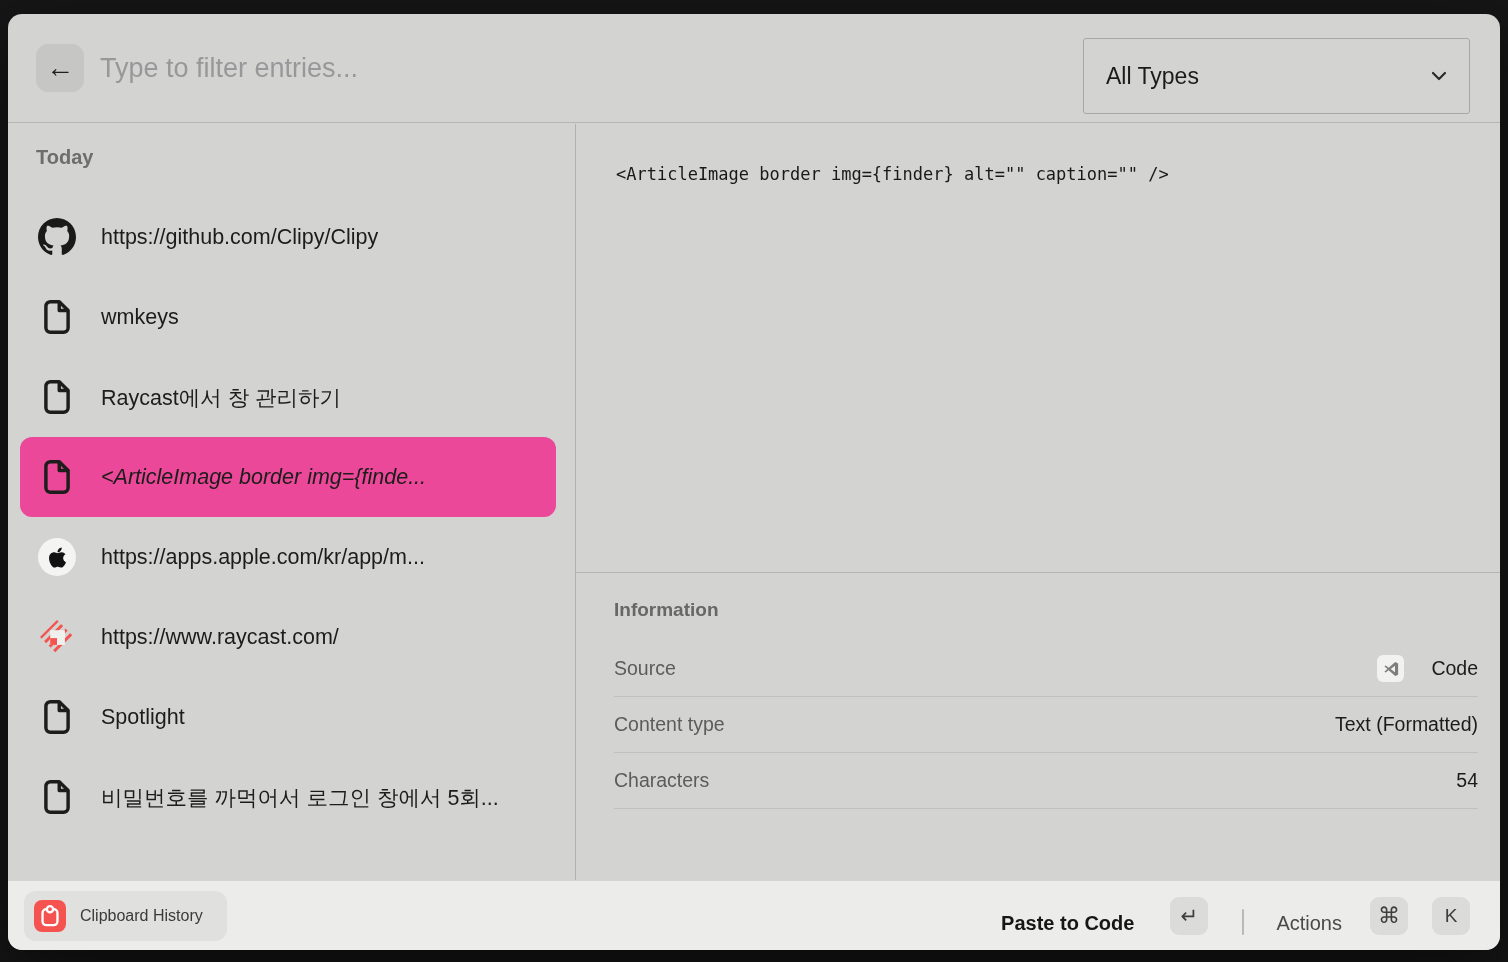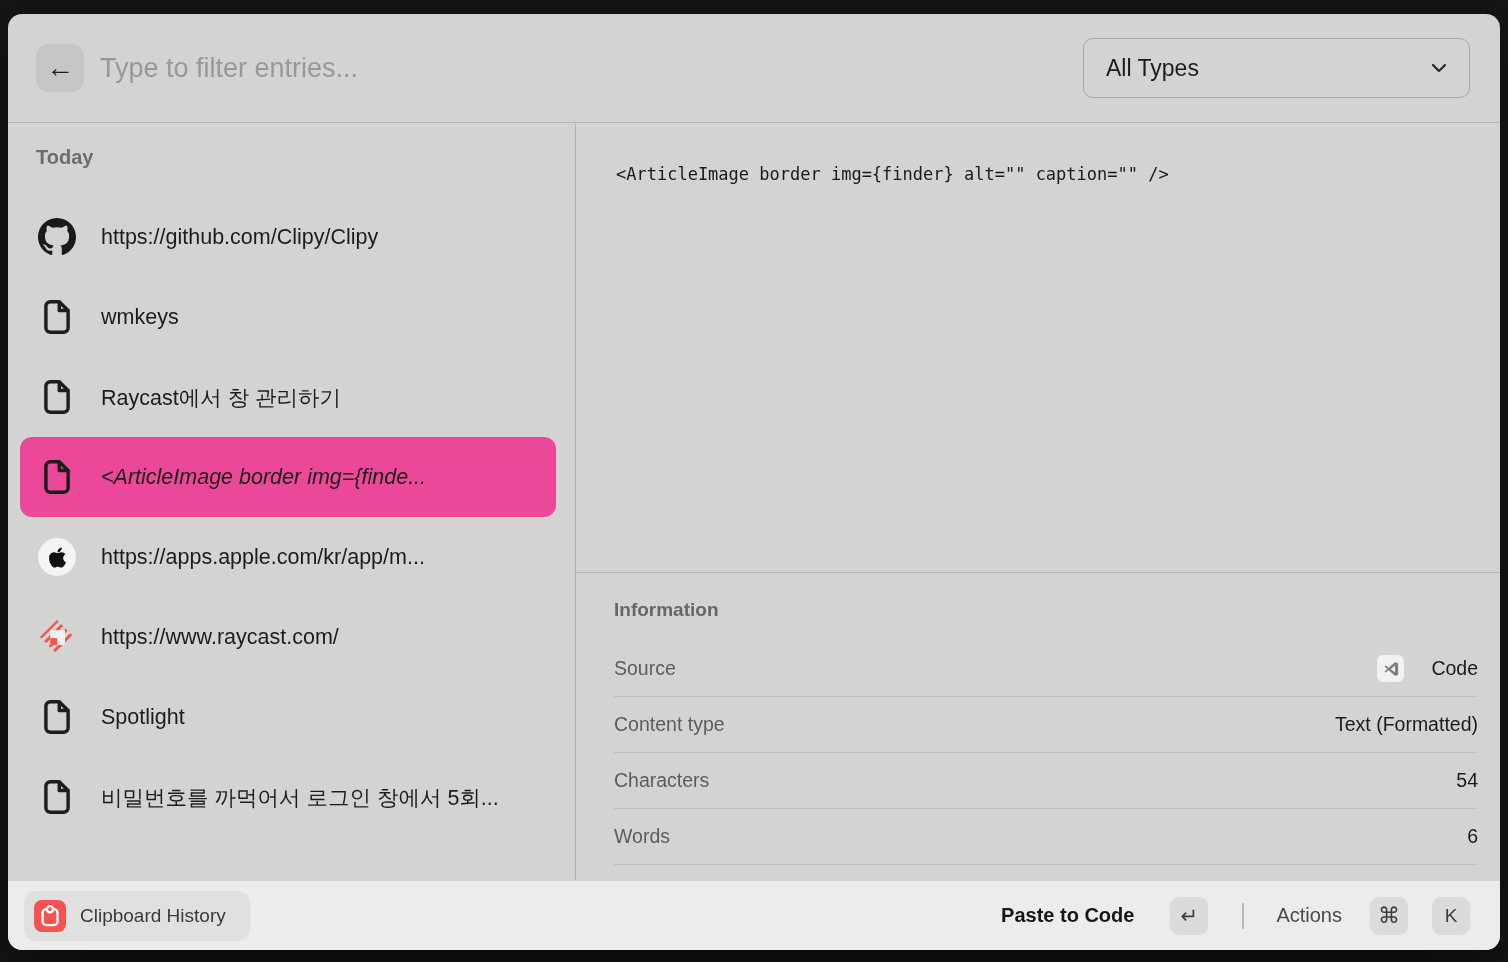--- a/index.html
+++ b/index.html
@@ -18,22 +18,22 @@
   
   .header { position:absolute; left:0; top:0; right:0; height:109px;
     border-bottom:1px solid rgba(0,0,0,.14); display:flex; align-items:center; }
   .back-btn { position:absolute; left:28px; top:30px; width:48px; height:48px;
     background:#c6c6c4; border-radius:12px; display:flex; align-items:center; justify-content:center;
     font-size:28px; color:#1e1e1c; cursor:default; }
   .search-input { position:absolute; left:92px; top:0; height:109px; width:900px;
     border:none; outline:none; background:transparent; font-size:27px; color:#1e1e1c;
     font-family:"Liberation Sans", sans-serif; }
   .search-input::placeholder { color:#98989a; opacity:1; }
-  .filter-btn { position:absolute; left:1075px; top:24px; width:387px; height:60px;
-    border:1.5px solid #a7a7a5; border-radius:10px; background:transparent;
+  .filter-btn { position:absolute; left:1075px; top:24px; width:387px; height:76px;
+    border:1.5px solid #a7a7a5; border-radius:3px; background:transparent;
     display:flex; align-items:center; padding:0 22px; font-size:23px; color:#1b1b19; }
   .filter-btn .chev { margin-left:auto; display:flex; }
   
   .body { position:absolute; left:0; top:110px; right:0; height:756px; overflow:hidden; }
   .panel-divider { position:absolute; left:567px; top:0; width:1px; height:756px; background:rgba(0,0,0,.16); }
   
   .list-panel { position:absolute; left:0; top:0; width:567px; height:756px; overflow:hidden; }
   .section-label { position:absolute; left:28px; top:22px; font-size:20px; font-weight:700; color:#6d6d6b; }
   .rows { position:absolute; left:0; top:73px; right:0; }
   .row { height:80px; margin:0 19px 0 12px; border-radius:12px;
@@ -61,22 +61,22 @@
   .info-label { font-size:19.5px; color:#5c5c5a; }
   .info-value { margin-left:auto; font-size:19.5px; color:#1b1b19; display:flex; align-items:center; gap:27px; }
   .vscode-chip { width:27px; height:27px; background:#f2f2f0; border-radius:6px;
     display:flex; align-items:center; justify-content:center; }
   
   .footer { position:absolute; left:0; bottom:0; right:0; height:70px; background:#ececea;
     border-top:1px solid rgba(0,0,0,.10); display:flex; align-items:center;
     border-radius:0 0 14px 14px; padding:0 30px 0 16px; }
   .app-pill { display:flex; align-items:center; gap:14px; background:#e0e0de;
     border-radius:12px; height:50px; padding:0 24px 0 10px; }
-  .app-name { font-size:19px; font-weight:500; color:#3a3a38; }
-  .footer-right { margin-left:auto; display:flex; align-items:center;gap:8px; }
+  .app-name { font-size:16px; font-weight:500; color:#3a3a38; }
+  .footer-right { margin-left:auto; display:flex; align-items:flex-end;gap:8px; }
   .primary-label { font-size:20px; font-weight:700; color:#161614; }
   .keycap { width:38px; height:38px; background:#dbdbd9; border-radius:9px;
     display:flex; align-items:center; justify-content:center; font-size:19px; color:#3d3d3b; }
   .keycap.return { font-size:21px; }
   .keycap.cmd { font-size:22px; }
   .footer-sep { width:2px; height:26px; background:#b9b9b7; margin:0 24px 0 26px; border-radius:1px; }
   .actions-label { font-size:20px; font-weight:500; color:#4a4a48; margin-right:20px; }
   .gap20 { width:20px; } .gap8 { width:8px; }
   svg { display:block; }
 </style>
@@ -227,24 +227,20 @@
         <div class="info-row">
           <span class="info-label">Content type</span>
           <span class="info-value">Text (Formatted)</span>
         </div>
 
         <div class="info-row">
           <span class="info-label">Characters</span>
           <span class="info-value">54</span>
         </div>
 
-        <div class="info-row">
-          <span class="info-label">Words</span>
-          <span class="info-value">6</span>
-        </div>
 
         <div class="info-row">
           
           
         </div>
       </div>
     </div>
   </div>
 
   <div class="footer">

